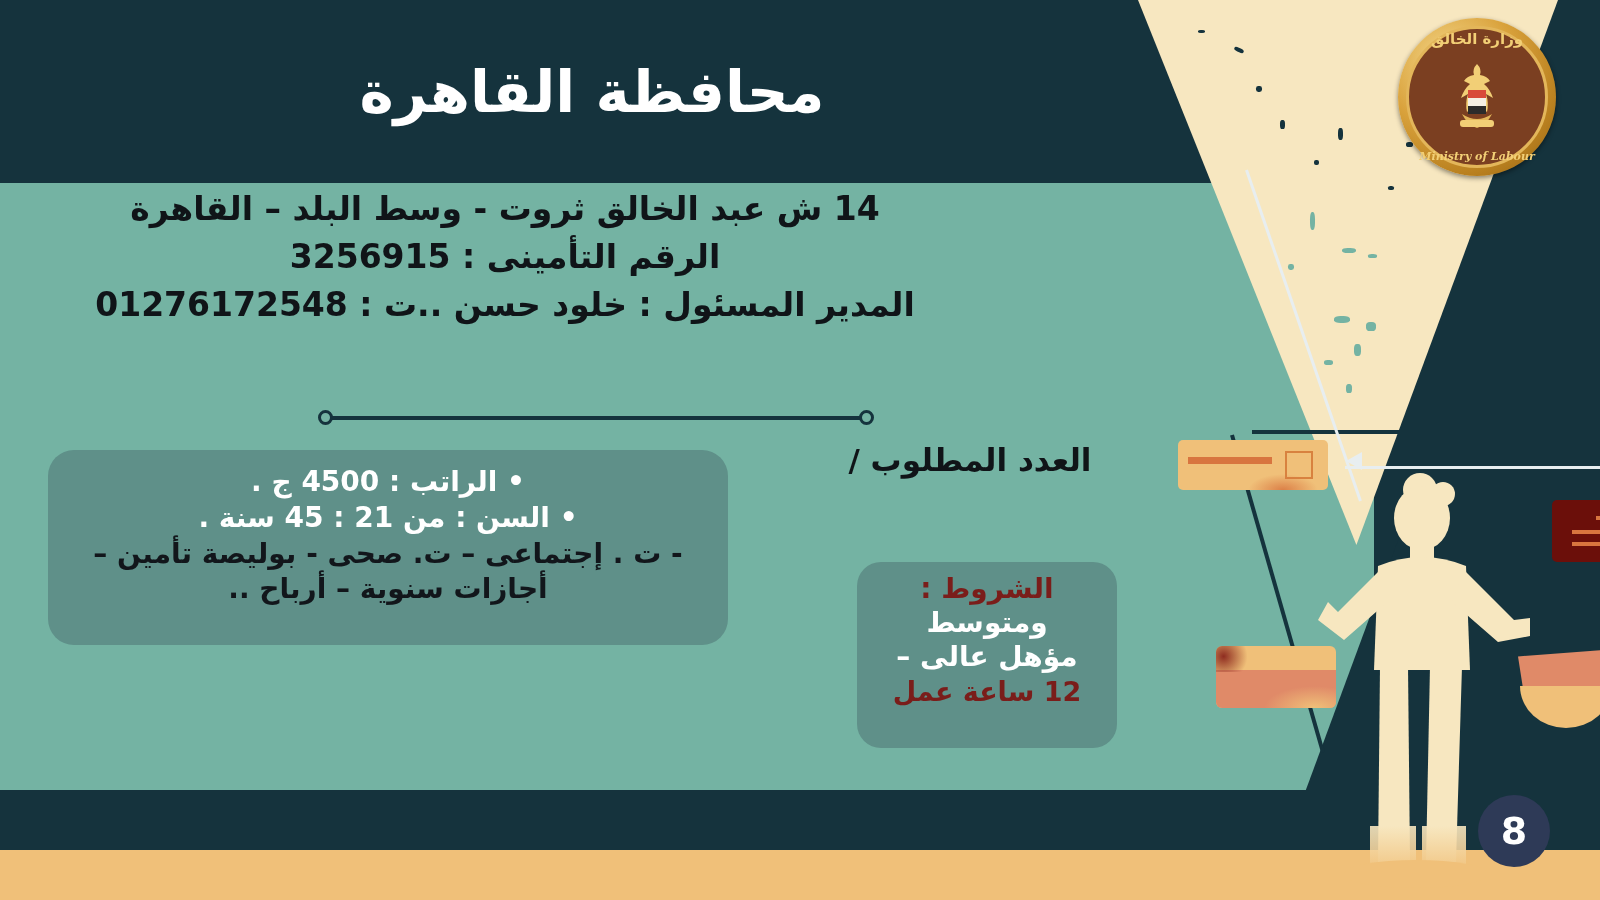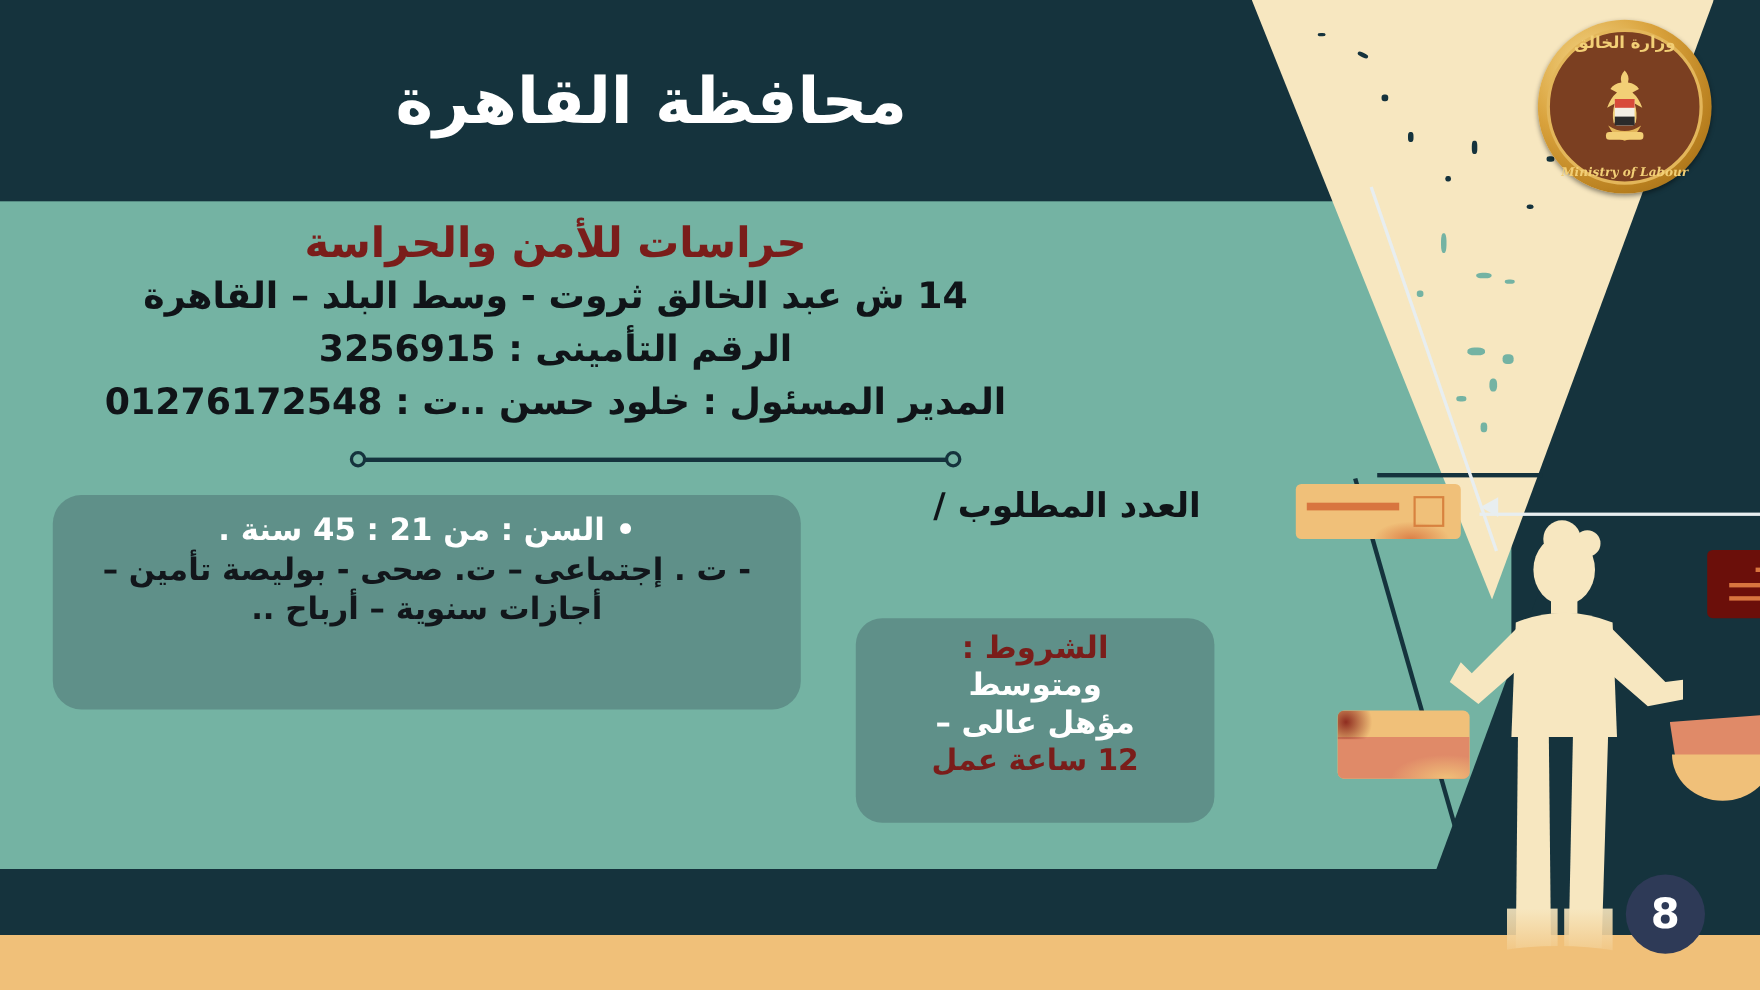--- a/index.html
+++ b/index.html
@@ -226,21 +226,21 @@
   }
   .required .hdr{
     color:#101418;font-size:31px;font-weight:700;line-height:1.3;
   }
   .required .val{
     color:#101418;font-size:31px;font-weight:700;line-height:1.35;margin-top:2px;
   }
 
   
   .box-terms{
-    position:absolute;left:778px;top:562px;width:326px;height:186px;
+    position:absolute;left:857px;top:562px;width:260px;height:186px;
     background:#5f9089;border-radius:24px;z-index:8;
     direction:rtl;text-align:center;padding:10px 14px;
   }
   .box-terms .t-hdr{
     color:#7a1d1a;font-size:28px;font-weight:700;line-height:1.2;
   }
   .box-terms .t-body{
     color:#ffffff;font-size:28px;font-weight:700;line-height:1.22;
   }
   .box-terms .t-foot{
@@ -348,33 +348,33 @@
       <rect x="28" y="46" width="18" height="8" fill="#2b2b2b"></rect>
       <path d="M22 54 q15 10 30 0 q-6 12 -15 14 q-9-2 -15-14 z" fill="#e3b65a"></path>
       <rect x="20" y="60" width="34" height="7" rx="3" fill="#f2cf76"></rect>
     </svg>
     <div class="txt-en">Ministry of Labour</div>
   </div>
 
   <div class="title">محافظة القاهرة</div>
 
   <div class="content">
-    <div class="company">حراسات للأمن والحراسة</div>
     <div class="addr-line">14 ش عبد الخالق ثروت - وسط البلد – القاهرة</div>
     <div class="addr-line">الرقم التأمينى : 3256915</div>
     <div class="addr-line">المدير المسئول : خلود حسن ..ت : 01276172548</div>
   </div>
 
   <div class="divider">
     <div class="rule"></div>
     <div class="dot dot-l"></div>
     <div class="dot dot-r"></div>
   </div>
 
   <div class="box-details">
+    <div class="li">•  الراتب : 4500 ج .</div>
     <div class="li">•   السن : من  21 : 45 سنة .</div>
     <div class="li dark">- ت . إجتماعى – ت. صحى - بوليصة تأمين –</div>
     <div class="li dark">أجازات سنوية – أرباح ..</div>
   </div>
 
   <div class="required">
     <div class="hdr">العدد المطلوب /</div>
   </div>
 
   <div class="box-terms">

